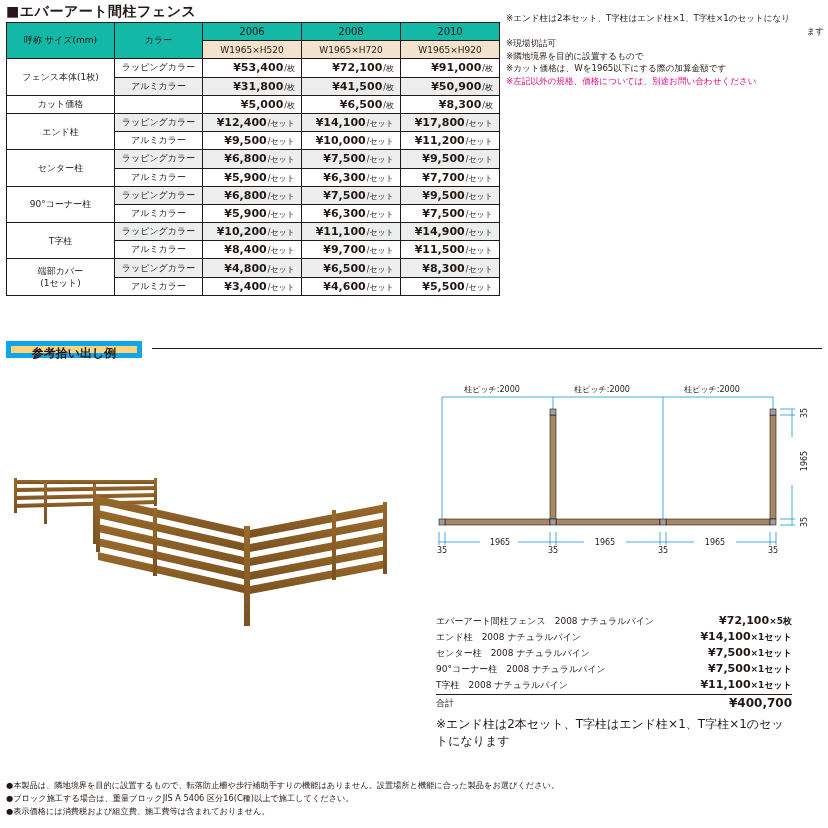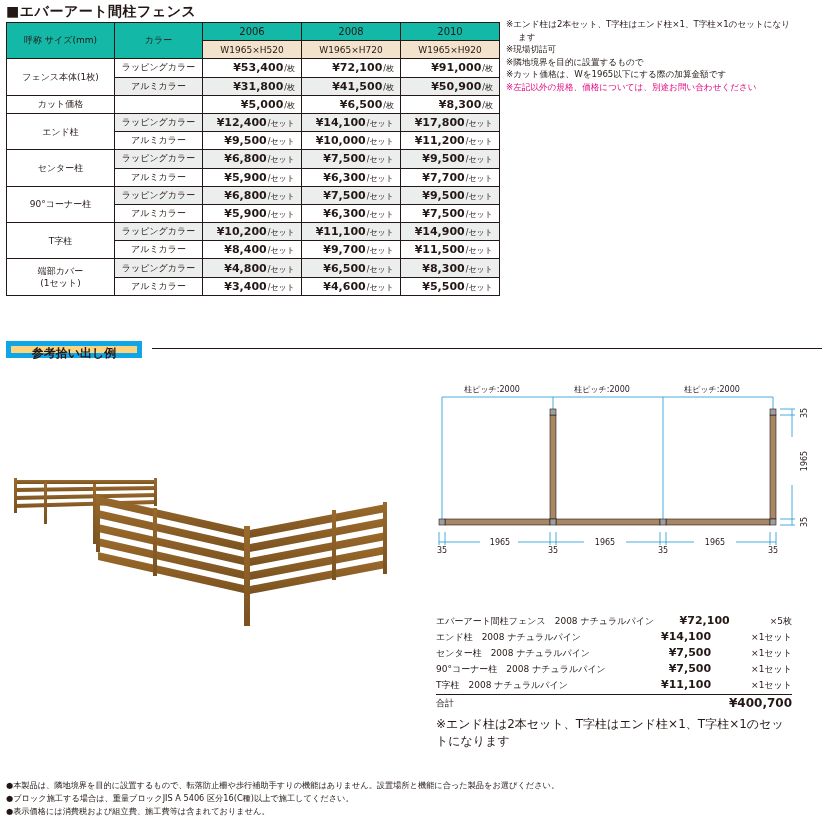--- a/index.html
+++ b/index.html
@@ -8,32 +8,32 @@
   table.price { position: absolute; left: 6px; top: 22px; border-collapse: collapse; font-size: 9px; }
   table.price td, table.price th { border: 1px solid #231815; height: 18.2px; text-align: center; padding: 0; white-space: nowrap; font-weight: normal; }
   table.price th.head { background: #14b8a6; }
   table.price th.sizehead { background: #f3e2cc; font-size: 9px; }
   table.price td.name { width: 108px; background: #fff; font-size: 9px; }
   table.price td.color { width: 88px; font-size: 9px; }
   table.price td.val { width: 99px; text-align: right; padding-right: 6px; font-weight: bold; font-size: 11px; }
   table.price td.val .unit { font-weight: normal; font-size: 8px; margin-left: 1px; }
   .g { background: #eceeee; }
   .w { background: #fff; }
-  .notes { position: absolute; left: 506px; top: 18px; font-size: 8.6px; line-height: 12.6px; width: 318px; }
-  .notes .indent { padding-left: 12px; }
+  .notes { position: absolute; left: 506px; top: 12px; font-size: 8.6px; line-height: 12.6px; width: 318px; }
+  .notes .indent { padding-left: 12px; text-align: right; }
   .notes .pink { color: #e4007f; }
   .section-tag { position: absolute; left: 6px; top: 341px; width: 136px; height: 17px; background: #fdd47c; border: 5px solid #0ea5e9; font-size: 12px; font-weight: bold; text-align: center; line-height: 15px; }
   .section-line { position: absolute; left: 152px; top: 348px; width: 670px; height: 1px; background: #231815; }
   .photo { position: absolute; left: 8px; top: 478px; width: 380px; height: 150px; }
   .diagram { position: absolute; left: 420px; top: 375px; width: 408px; height: 180px; }
   .dtext { font-size: 8px; fill: #231815; font-family: "DejaVu Sans", sans-serif; }
   .est { position: absolute; left: 436px; top: 613px; width: 356px; font-size: 9px; }
   .est .row { display: flex; justify-content: space-between; height: 16px; line-height: 16px; }
   .est .row .p { font-weight: bold; font-size: 11px; }
-  .est .row .p .u { font-weight: normal; font-size: 9px; margin-left: 40px; }
+  .est .row .p .u { font-weight: bold; font-size: 9px; }
   .est .total { border-top: 1px solid #231815; margin-top: 1px; }
   .est .total .p { font-size: 12px; }
   .est .foot { margin-top: 6px; font-size: 12px; }
   .footer { position: absolute; left: 6px; top: 779px; font-size: 8.2px; line-height: 13px; }
 </style>
 </head>
 <body>
 
 <div class="title">■エバーアート間柱フェンス</div>
 

